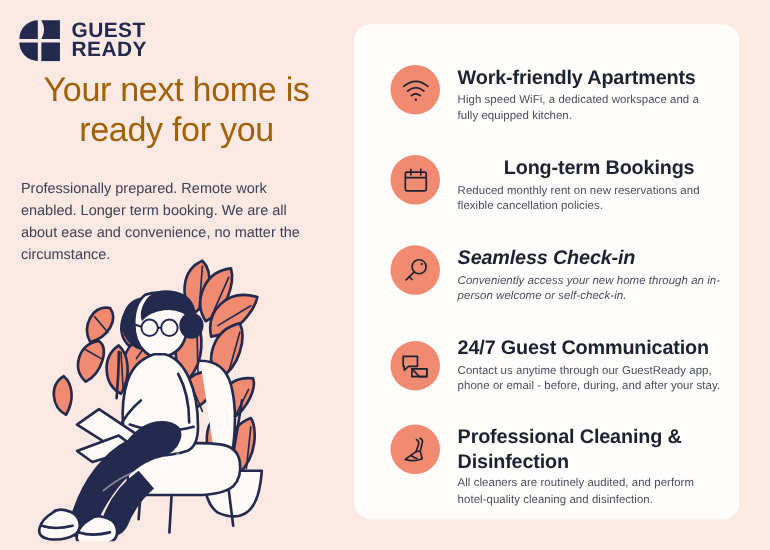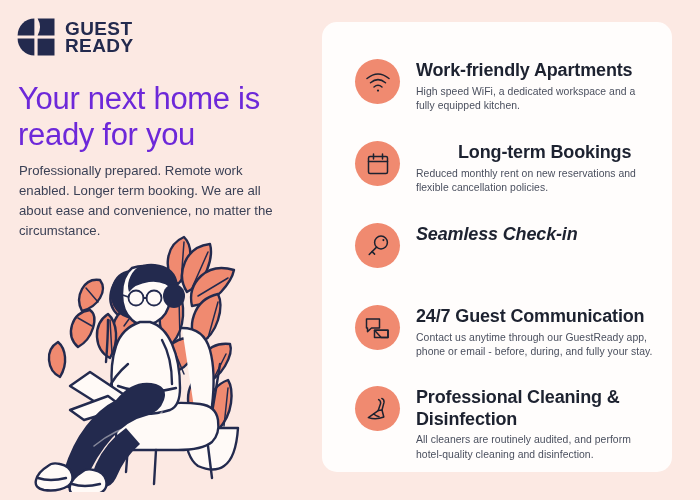--- a/index.html
+++ b/index.html
@@ -45,28 +45,29 @@
     font-weight: bold;
     line-height: 0.92;
     letter-spacing: 0.4px;
     color: #232a4e;
   }
   .brand-text span { display: block; }
 
   .headline {
     position: absolute;
     left: 18px;
-    top: 81px;
+    top: 64px;
     width: 285px;
     font-size: 31px;
     line-height: 1.16;
     font-weight: normal;
     letter-spacing: -0.3px;
-    color: #6d28d9;
-    margin: 0;
+    color: #a16207;
+    margin: 0;
+    text-align: center;
   }
 
   .subcopy {
     position: absolute;
     left: 19px;
     top: 161px;
     width: 272px;
     font-size: 13.2px;
     line-height: 1.52;
     color: #3b4156;
@@ -107,21 +108,21 @@
     position: absolute;
     left: 33px;
     width: 300px;
     display: flex;
     align-items: flex-start;
     gap: 0;
   }
   .feature:nth-child(1) { top: 36px; }
   .feature:nth-child(2) { top: 118px; }
   .feature:nth-child(3) { top: 200px; font-style: italic; }
-  .feature:nth-child(4) { top: 282px; }
+  .feature:nth-child(4) { top: 282px; align-items: center; }
   .feature:nth-child(5) { top: 363px; }
 
   .feature-icon {
     flex: 0 0 auto;
     width: 45px;
     height: 45px;
     border-radius: 50%;
     background: #f08a70;
     display: flex;
     align-items: center;
@@ -321,34 +322,35 @@
         <span class="feature-icon">
           <svg width="24" height="24" viewBox="0 0 24 24" fill="none" stroke="#1d2230" stroke-width="1.5" stroke-linecap="round" stroke-linejoin="round">
             <circle cx="15" cy="8.5" r="6.4"></circle>
             <circle cx="17.4" cy="6.1" r="1.05" fill="#1d2230" stroke="none"></circle>
             <path d="M10.6 13.1 L3.2 20.5"></path>
             <path d="M6.1 17.6 L8.6 20.1"></path>
           </svg>
         </span>
         <span class="feature-body">
           <span class="feature-title" style="display:block;">Seamless Check-in</span>
+          <span class="feature-desc" style="display:block;">Conveniently access your new home through an in-person welcome or self-check-in.</span>
         </span>
       </li>
 
       <li class="feature">
         <span class="feature-icon">
           <svg width="25" height="22" viewBox="0 0 25 22" fill="none" stroke="#1d2230" stroke-width="1.5" stroke-linecap="round" stroke-linejoin="round">
             <path d="M1.5 2 H14.5 V11 H6.5 L2.5 14.6 V11 H1.5 Z"></path>
             <path d="M9.5 13.2 H23 V20.4 H19.6 L16.2 20.4 L16.2 20.4 Z"></path>
             <path d="M9.5 13.2 H23 V20.4 L19.2 20.4 L19.2 20.4 H9.5 Z"></path>
           </svg>
         </span>
         <span class="feature-body">
           <span class="feature-title" style="display:block;">24/7 Guest Communication</span>
-          <span class="feature-desc" style="display:block;">Contact us anytime through our GuestReady app, phone or email - before, during, and fully your stay.</span>
+          <span class="feature-desc" style="display:block;">Contact us anytime through our GuestReady app, phone or email - before, during, and after your stay.</span>
         </span>
       </li>
 
       <li class="feature">
         <span class="feature-icon">
           <svg width="25" height="25" viewBox="0 0 25 25" fill="none" stroke="#1d2230" stroke-width="1.5" stroke-linecap="round" stroke-linejoin="round">
             <path d="M16.8 2.4 q2.6 1 2.2 4 L17 14"></path>
             <path d="M13.6 3.6 q2.4 1.2 2 4 L13.2 14.6"></path>
             <path d="M17 14 L13.2 14.6 L3.4 21.6 q7.6 2.6 15.4 -0.6 Z"></path>
             <path d="M8.6 18 q2.4 2 5.4 2.8"></path>

